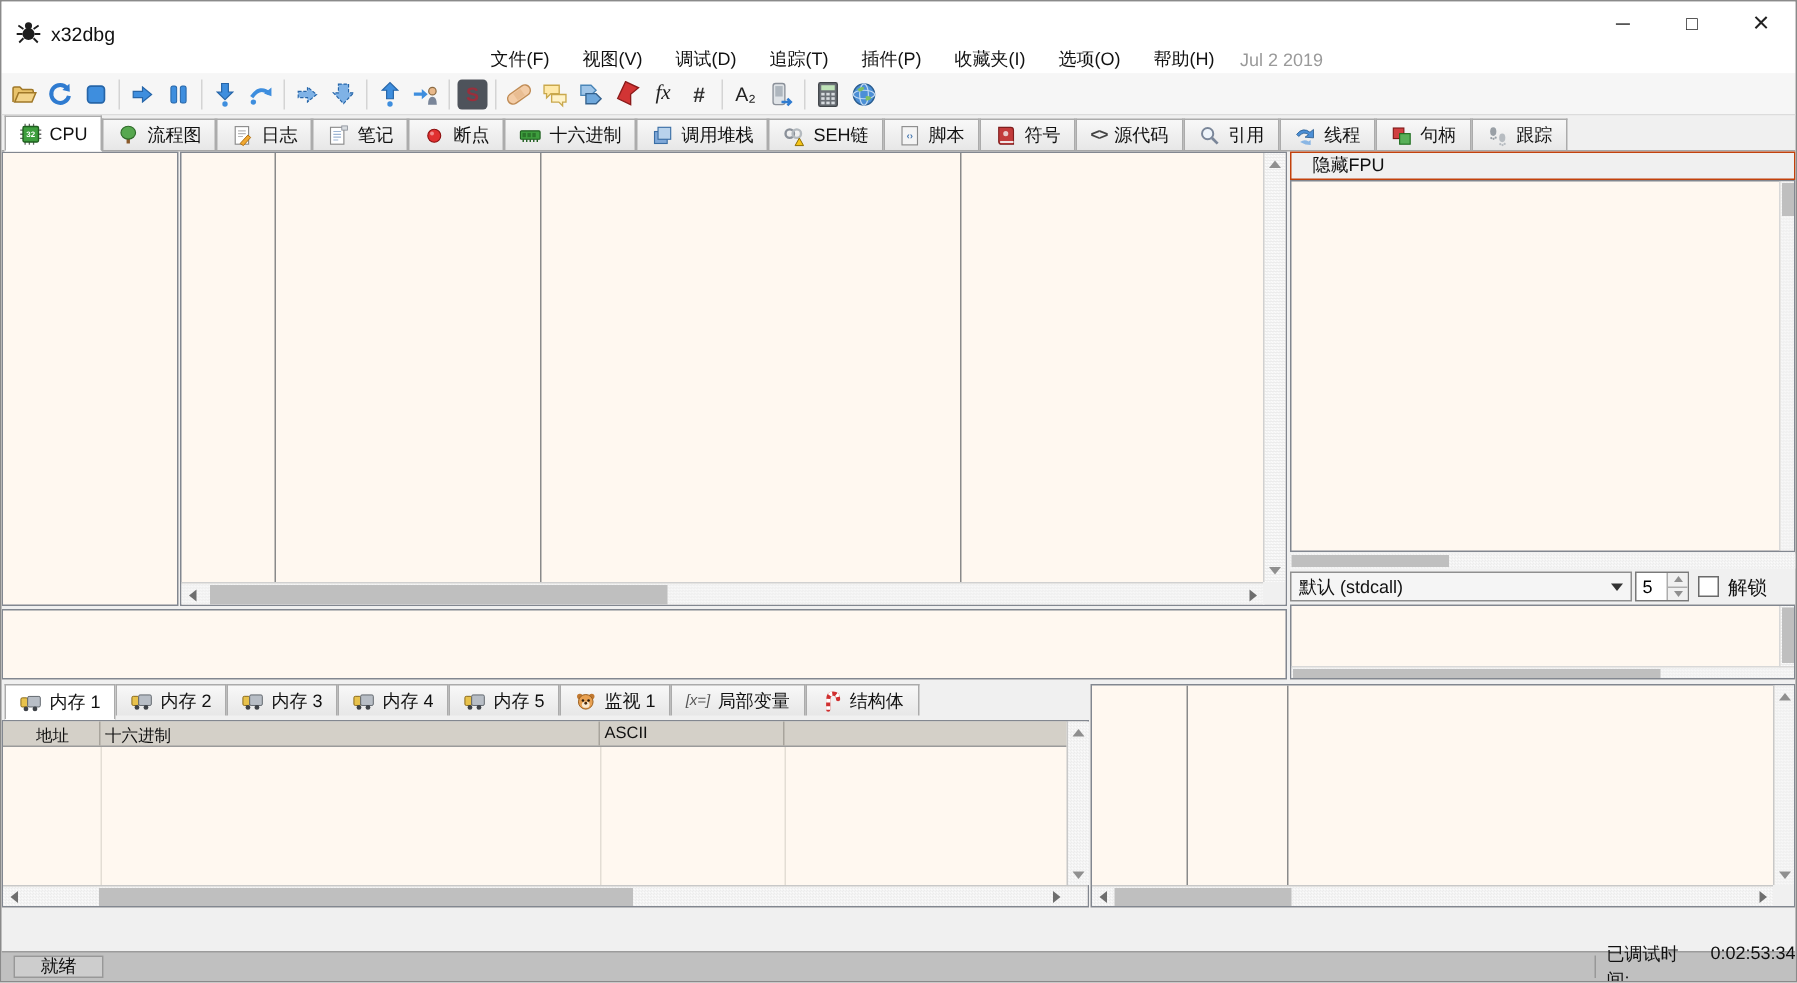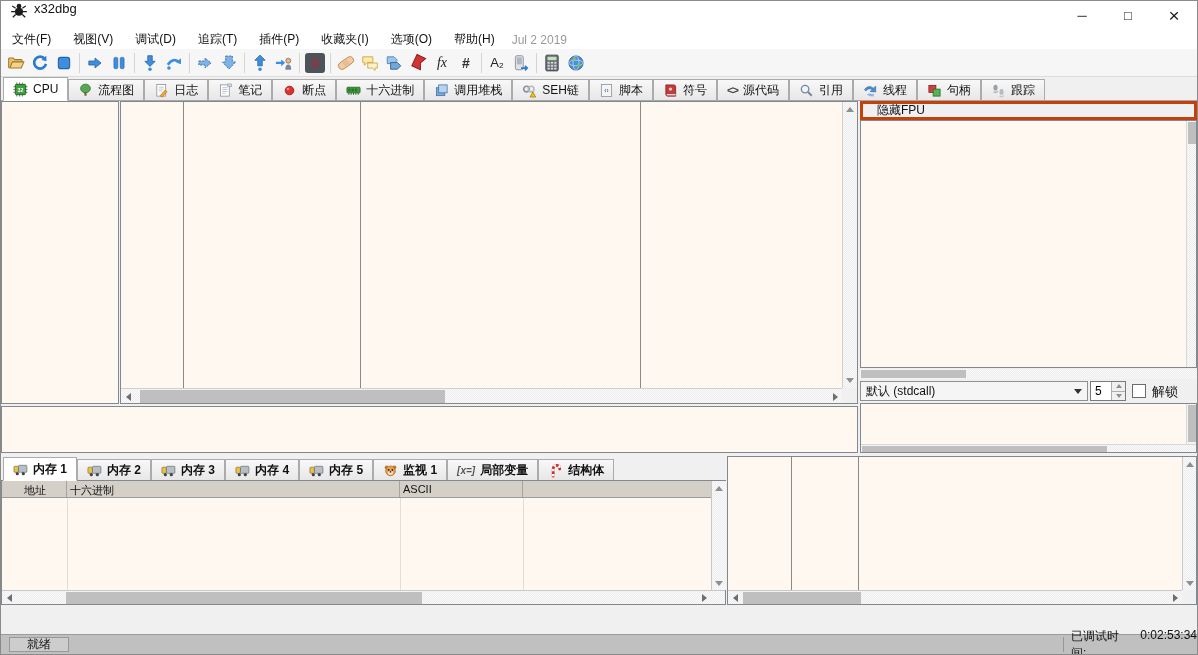--- a/index.html
+++ b/index.html
@@ -1,28 +1,28 @@
 <!DOCTYPE html>
 <html><head>
 <meta charset="utf-8">
 <style>
   * { margin:0; padding:0; box-sizing:border-box; font-family:"Liberation Sans", sans-serif; }
   html,body { background:#cfcfcf; }
   .window { position:relative; width:1198px; height:655px; background:#F0F0F0; border:1px solid #8a8a8a; overflow:hidden; }
 
   
-  .titlebar { position:absolute; left:0; top:0; width:100%; height:29px; background:#fff; display:flex; align-items:flex-start; }
+  .titlebar { position:absolute; left:0; top:0; width:100%; height:29px; background:#fff; display:flex; align-items:flex-end; }
   .title-ico { margin-left:9px; width:18px; height:18px; }
   .title-txt { margin-left:6px; font-size:13px; color:#111; }
   .win-btns { margin-left:auto; display:flex; height:100%; }
   .win-btn { width:46px; height:100%; display:flex; align-items:center; justify-content:center; font-size:13px; color:#222; cursor:default; }
   .win-btn.close { font-size:19px; }
 
   
-  .menubar { position:absolute; left:0; top:29px; width:100%; height:19px; background:#fff; display:flex; align-items:center; font-size:12px; }
+  .menubar { position:absolute; left:0; top:29px; width:100%; height:19px; background:#fff; display:flex; align-items:center; font-size:12px;justify-content:center; }
   .menu-item { padding:2px 11px; color:#111; }
   .menu-date { color:#9a9a9a; padding-left:6px; }
 
   
   .toolbar { position:absolute; left:0; top:48px; width:100%; height:28px; background:#f6f6f6; border-bottom:1px solid #dcdcdc; display:flex; align-items:center; padding-left:3px; }
   .tbtn { width:24px; height:24px; display:flex; align-items:center; justify-content:center; }
   .tsep { width:1px; height:20px; background:#d4d4d4; margin:0 3px; }
   .s-btn { width:20px; height:20px; background:#4e535b; border-radius:3px; color:#9a2f3c; font-weight:bold; font-size:13px; display:flex; align-items:center; justify-content:center; }
   .fx { font-family:"Liberation Serif", serif; font-style:italic; font-size:14px; color:#222; }
   .hash { font-size:14px; color:#333; font-weight:bold; }
@@ -45,36 +45,36 @@
   .track { background:conic-gradient(#fbfbfb 25%, #ececec 0 50%, #fbfbfb 0 75%, #ececec 0) 0 0/2px 2px; }
   .thumb { background:#bfbfbf; }
   .sb-arr { display:flex; align-items:center; justify-content:center; }
   .tri { width:0; height:0; border:4px solid transparent; }
   .tri.u { border-bottom:5px solid #8f8f8f; border-top:none; }
   .tri.d { border-top:5px solid #8f8f8f; border-bottom:none; }
   .tri.l { border-right:5px solid #6e6e6e; border-left:none; }
   .tri.r { border-left:5px solid #6e6e6e; border-right:none; }
 
   
-  .fpu-btn { position:absolute; left:859px; top:100px; width:337px; height:19px; background:#f0f0f0; border:3px solid #c2410c; font-size:12px; color:#111; display:flex; align-items:center; padding-left:14px; }
+  .fpu-btn { position:absolute; left:859px; top:100px; width:337px; height:19px; background:#f0f0f0; border:1px solid #c2410c; font-size:12px; color:#111; display:flex; align-items:center; padding-left:14px; }
   .combo { background:#f5f5f5; border:1px solid #8f8f8f; display:flex; align-items:center; font-size:12px; color:#111; padding:0 5px; }
   .combo .arr { margin-left:auto; width:0; height:0; border:4px solid transparent; border-top:5px solid #333; position:relative; top:2px; }
   .spin { position:absolute; left:1089px; top:380px; width:36px; height:20px; background:#fff; border:1px solid #7a7a7a; display:flex; }
   .spin-val { flex:1; font-size:12px; padding:2px 0 0 4px; }
   .spin-btns { width:14px; display:flex; flex-direction:column; border-left:1px solid #adadad; }
   .spin-b { flex:1; background:#f0f0f0; display:flex; align-items:center; justify-content:center; border-bottom:1px solid #adadad; }
   .spin-b:last-child { border-bottom:none; }
   .spin-b .tri { border-width:3px; }
   .spin-b .tri.u { border-bottom-width:4px; }
   .spin-b .tri.d { border-top-width:4px; }
   .chk { position:absolute; left:1131px; top:383px; width:14px; height:14px; background:#fff; border:1px solid #6b6b6b; }
   .chk-label { position:absolute; left:1151px; top:382px; font-size:13px; color:#111; }
 
   
-  .memtabs { position:absolute; left:0; top:455px; height:24px; display:flex; align-items:flex-end; padding-left:2px;font-weight:bold; }
+  .memtabs { position:absolute; left:0; top:455px; height:24px; display:flex; padding-left:2px; }
   .memtabs .tab.sel { border-bottom:1px solid #fff; }
 
   
   .th-row { position:absolute; left:0; top:0; height:17px; width:100%; display:flex; background:#d4d0c8; border-bottom:1px solid #9b9b9b; }
   .th { font-size:11px; color:#111; padding:2px 0 0 3px; border-right:1px solid #a8a49c; height:100%; }
 
   
   .cmdrow { position:absolute; left:0; top:606px; width:100%; height:27px; background:#f0f0f0; display:flex; align-items:center; }
   .cmd-label { font-size:12px; color:#111; margin-left:6px; }
   .cmd-input { position:absolute; left:46px; top:3px; width:1076px; height:21px; background:#fff; border:1px solid #7aa0c4; font-size:12px; padding:0 4px; }

